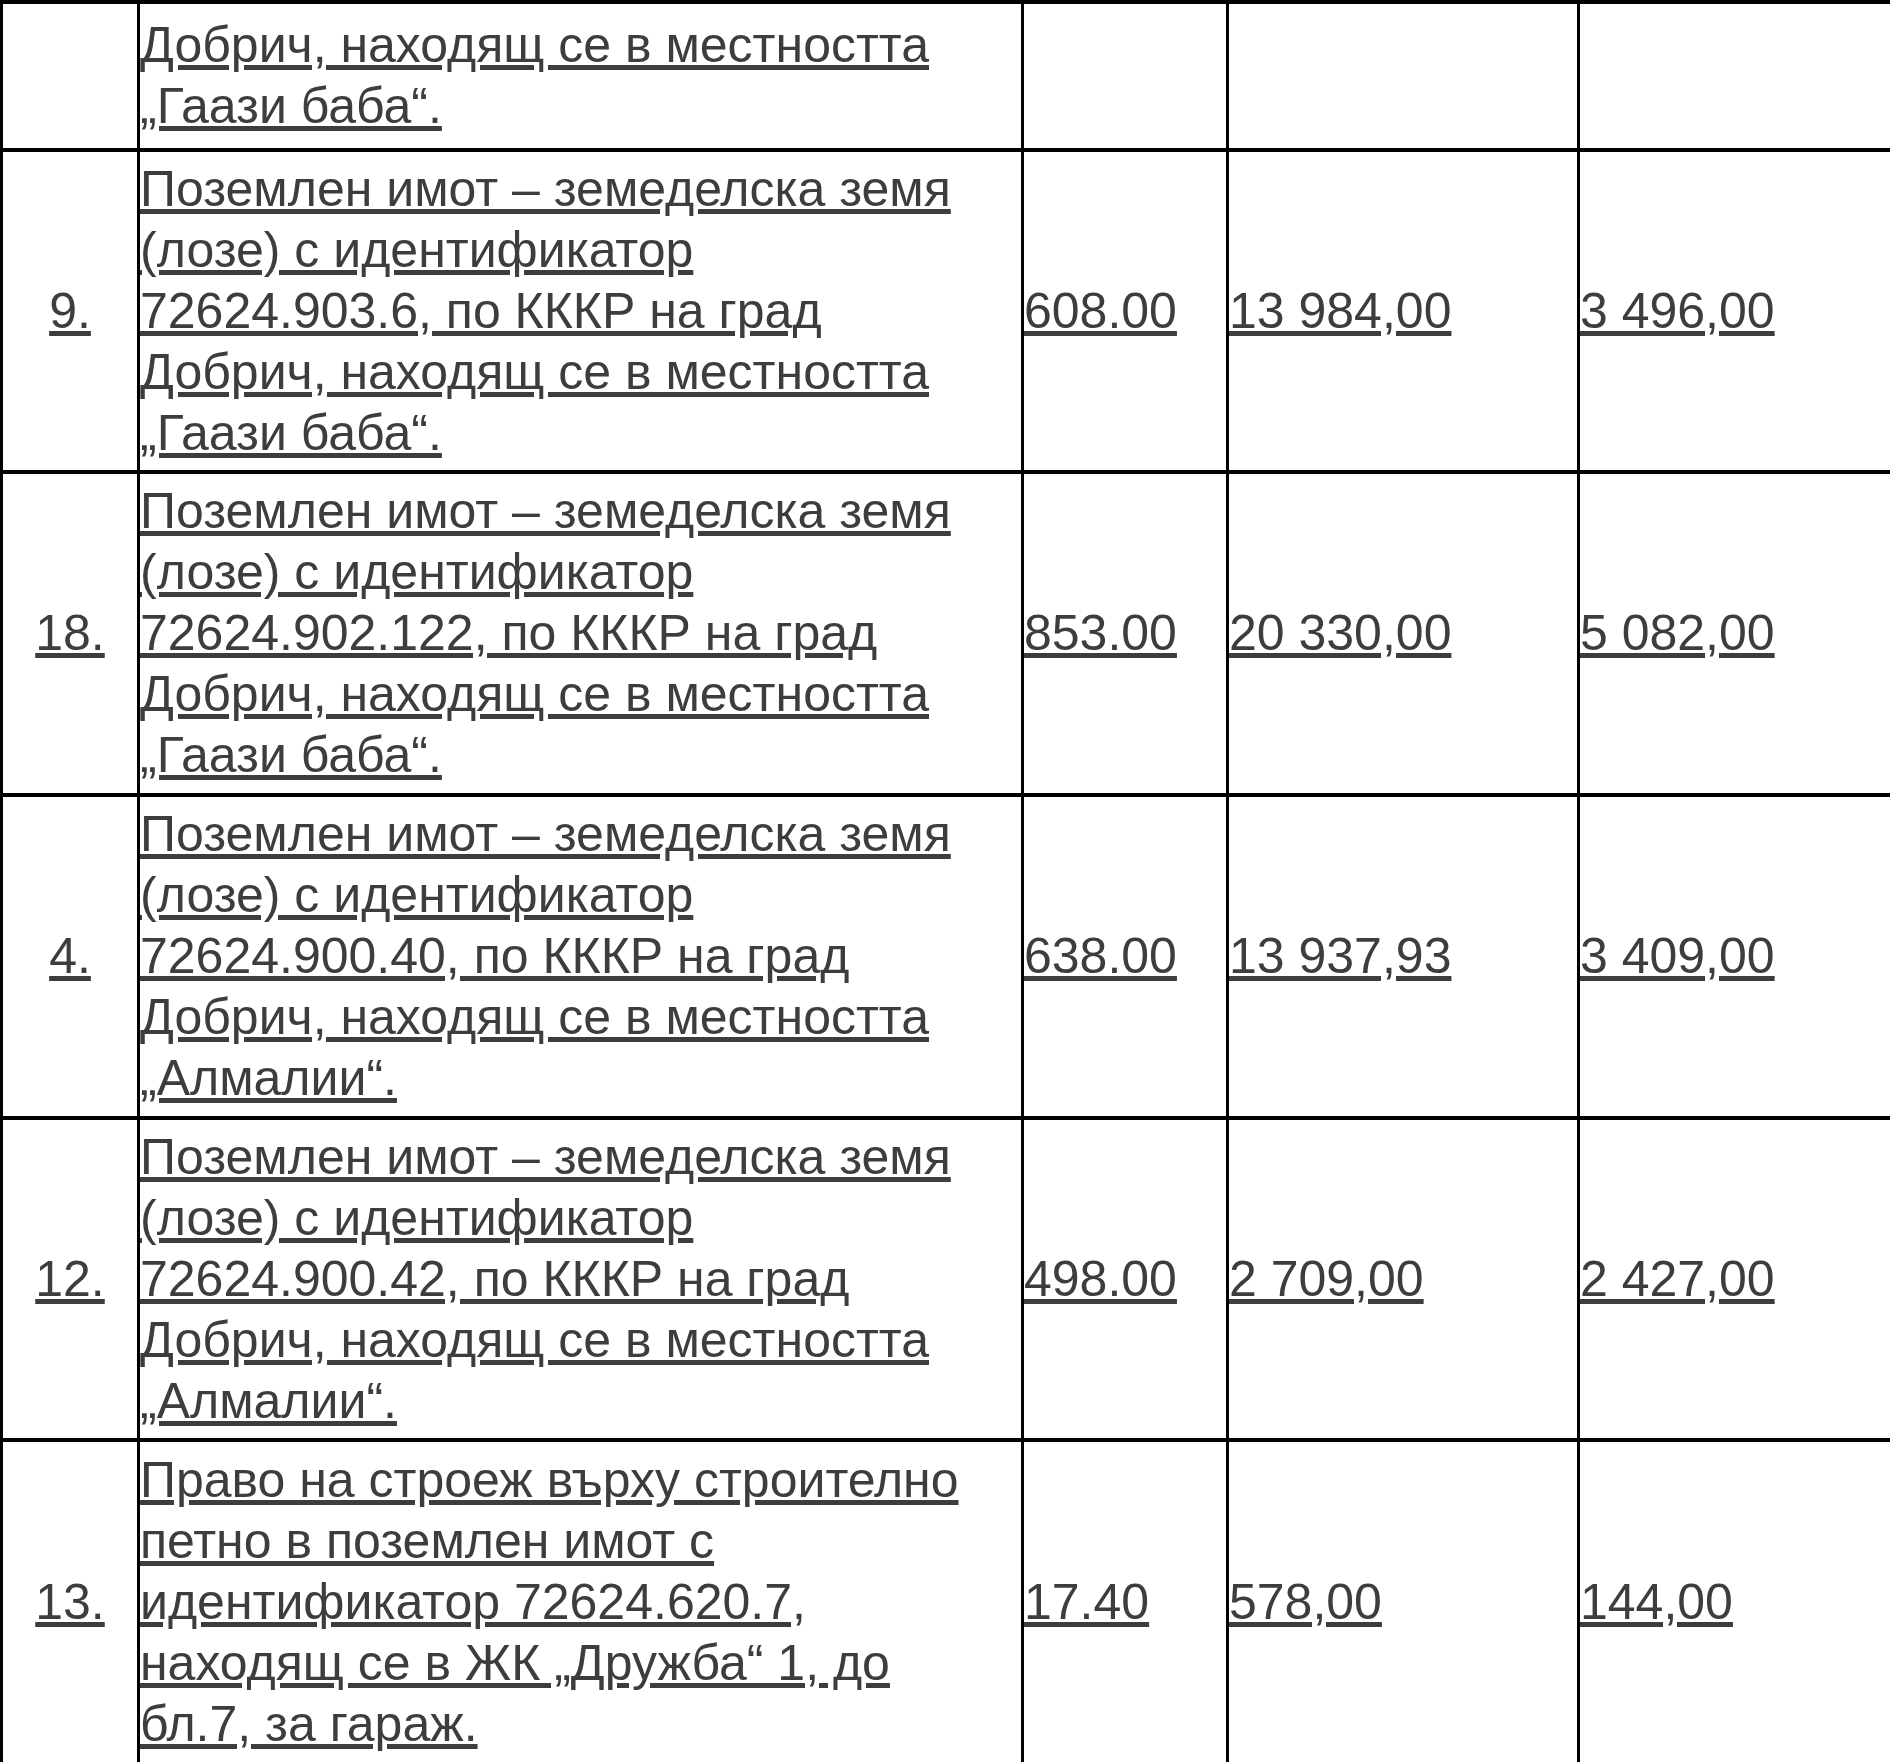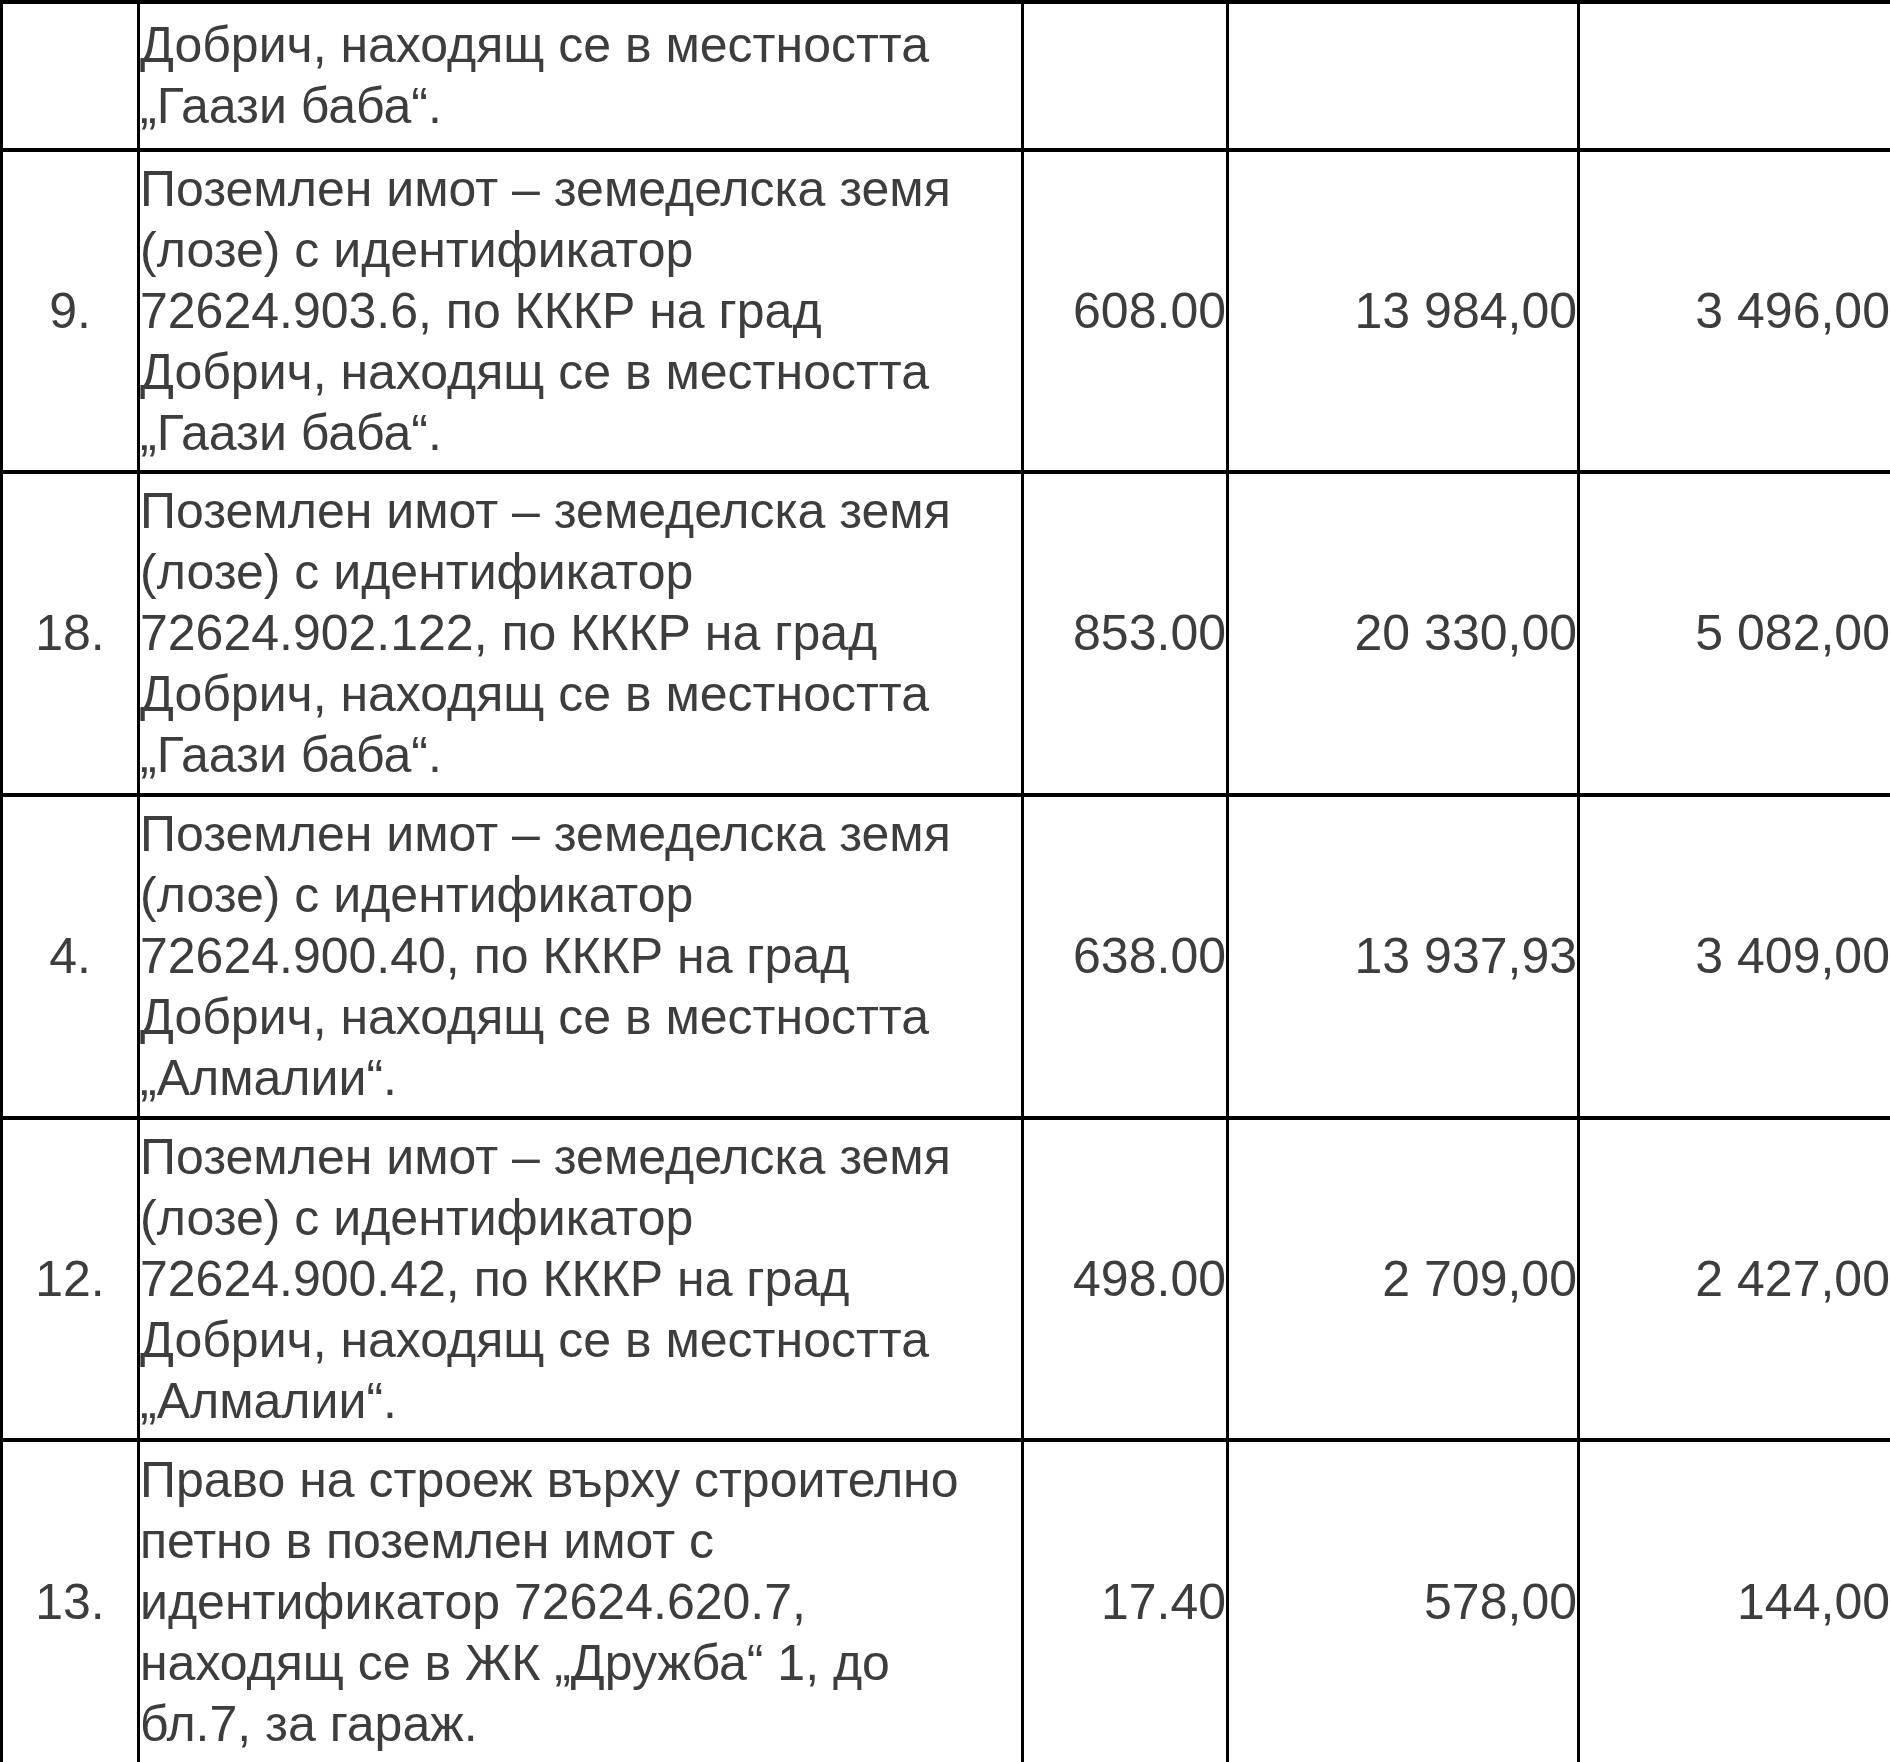--- a/index.html
+++ b/index.html
@@ -20,32 +20,33 @@
     line-height: 61px;
     color: #3d3d3d;
   }
   table.prop-table td {
     border: 3px solid #000000;
     border-top-width: 4px;
     border-bottom-width: 4px;
     vertical-align: middle;
     padding: 0;
     overflow: hidden;
+    text-decoration: underline;
   }
   td.cell-num {
     text-align: center;
   }
   td.cell-desc {
     text-align: left;
     padding-left: 18px;
     padding-right: 10px;
     white-space: pre-line;
   }
   td.cell-val {
-    text-align: right;
+    text-align: left;
   }
 </style>
 </head>
 <body>
 
 <table class="prop-table">
   <colgroup>
     <col style="width:137px">
     <col style="width:884px">
     <col style="width:205px">

